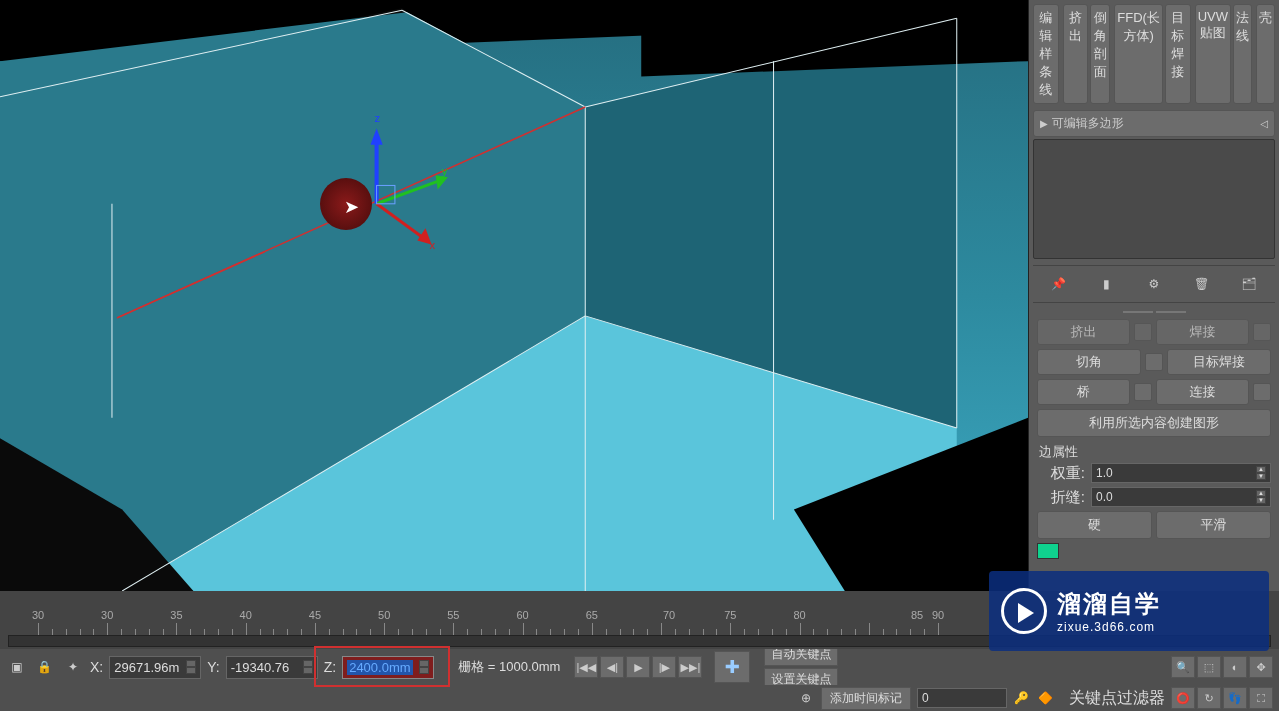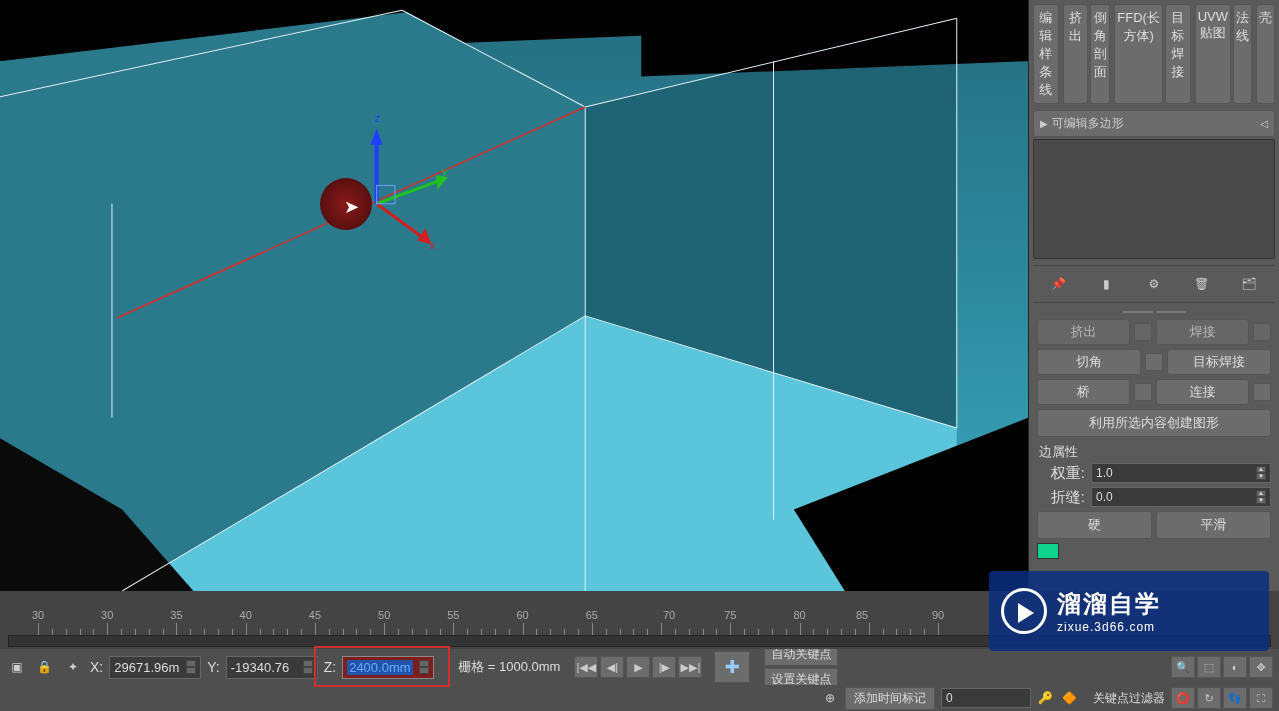--- a/index.html
+++ b/index.html
@@ -71,21 +71,21 @@
 .playback { display:flex; gap:2px; margin-left:8px;}
 .play-btn { width:24px; height:22px; background:#6c6c6c; border:1px solid #555; display:flex; align-items:center; justify-content:center; cursor:pointer; font-size:11px; color:#ccc;}
 
 .autokey-section { display:flex; flex-direction:column; gap:2px; margin-left:8px;}
 .autokey-btn { background:#6c6c6c; border:1px solid #555; padding:2px 6px; font-size:12px; color:#ddd; text-align:center;}
 
 .bottom-row { display:flex; align-items:center; background:#4f4f4f; padding:2px 6px; gap:6px; height:26px;}
 .bottom-row .st-icon{ width:18px; height:18px;}
 .time-tag-btn { background:#6c6c6c; border:1px solid #555; padding:2px 8px; font-size:12px; color:#ddd;}
 .frame-input { background:#3a3a3a; border:1px solid #666; color:#ddd; padding:2px 4px; font-size:12px; width:90px;}
-.key-filter { font-size:12px; color:#ddd; margin-left:8px;}
+.key-filter { font-size:16px; color:#ddd; margin-left:8px;}
 
 
 .z-highlight { position:absolute; border:2px solid #d03030; pointer-events:none; }
 
 
 .watermark { position:absolute; right:10px; bottom:60px; width:280px; height:80px; background:rgba(11,46,127,0.85); display:flex; align-items:center; gap:10px; padding:8px 12px; border-radius:4px;}
 .wm-icon { width:46px; height:46px; border:3px solid #fff; border-radius:50%; position:relative;}
 .wm-icon::after{ content:''; position:absolute; left:14px; top:12px; width:0; height:0; border-left:16px solid #fff; border-top:10px solid transparent; border-bottom:10px solid transparent;}
 .wm-text { display:flex; flex-direction:column; color:#fff;}
 .wm-text .big{ font-size:24px; font-weight:bold; letter-spacing:2px;}
@@ -317,21 +317,21 @@
         <div class="tick" style="left: 750px;"></div>
         <div class="tick" style="left: 763.846px;"></div>
         <div class="tick" style="left: 777.692px;"></div>
         <div class="tick major" style="left: 791.538px;"></div>
         <div class="tick-lbl" style="left: 791.538px;">80</div>
         <div class="tick" style="left: 805.385px;"></div>
         <div class="tick" style="left: 819.231px;"></div>
         <div class="tick" style="left: 833.077px;"></div>
         <div class="tick" style="left: 846.923px;"></div>
         <div class="tick major" style="left: 860.769px;"></div>
-        <div class="tick-lbl" style="left: 854px;">85</div>
+        <div class="tick-lbl" style="left: 909px;">85</div>
         <div class="tick" style="left: 874.615px;"></div>
         <div class="tick" style="left: 888.462px;"></div>
         <div class="tick" style="left: 902.308px;"></div>
         <div class="tick" style="left: 916.154px;"></div>
         <div class="tick major" style="left: 930px;"></div>
         <div class="tick-lbl" style="left: 930px;">90</div>
       </div>
     <div class="scrollbar"></div>
   </div>
 

